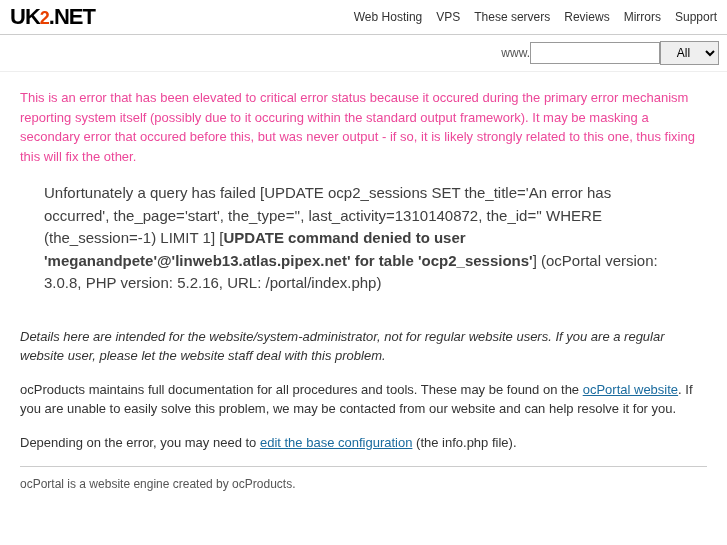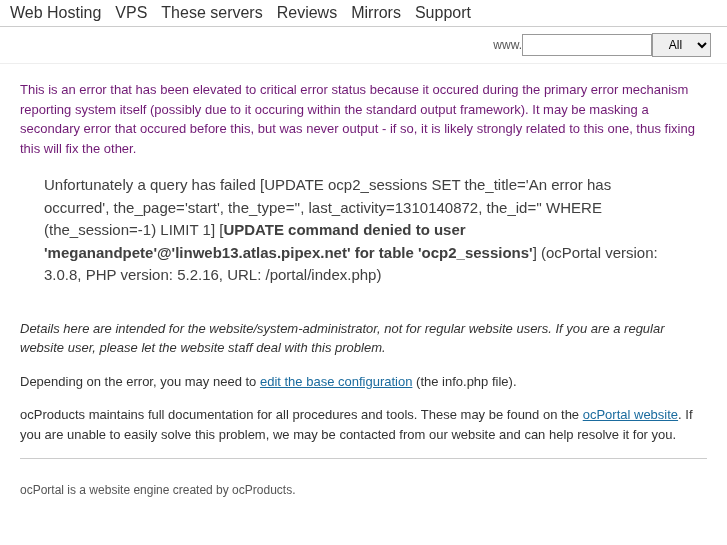--- a/index.html
+++ b/index.html
@@ -29,32 +29,32 @@
       color: #e84000;
       font-size: 18px;
     }
     #logo span.net {
       color: #000;
     }
     #nav {
       display: flex;
       align-items: center;
       gap: 14px;
-      font-size: 16px;
+      font-size: 12px;
       justify-content: space-between;
     }
     #nav a {
       color: #333;
       text-decoration: none;
     }
     #domain-bar {
       display: flex;
       align-items: center;
       justify-content: flex-end;
-      padding: 6px 16px;
+      padding: 6px 8px;
       gap: 0;
       border-bottom: 1px solid #eee;
       font-size: 12px;
     }
     #domain-bar label {
       font-size: 12px;
       color: #555;
     }
     #domain-input {
       width: 130px;
@@ -84,21 +84,21 @@
       font-size: 28px;
       font-weight: bold;
       color: #111;
       margin-bottom: 16px;
       font-family: Georgia, serif;
     }
     .intro-text {
       font-size: 13px;
       line-height: 1.5;
       margin-bottom: 16px;
-      color: #701a75;
+      color: #ec4899;
     }
     .error-block {
       margin: 0 40px 16px 24px;
       font-size: 15px;
       line-height: 1.5;
       color: #404040;
     }
     .error-block strong {
       font-weight: bold;
     }
@@ -121,27 +121,30 @@
       text-decoration: underline;
     }
     hr.footer-divider {
       border: none;
       border-top: 1px solid #ccc;
       margin: 10px 0 10px 0;
     }
     .footer-text {
       font-size: 12px;
       color: #555;
-      margin-top: 24px;
+      margin-top: 10px;
     }
   </style>
 </head>
 <body>
 
 <div id="header">
+  <div id="logo">
+    <span class="uk">UK</span><span class="two">2</span><span class="net">.NET</span>
+  </div>
   <div id="nav">
     <a href="#">Web Hosting</a>
     <a href="#">VPS</a>
     <a href="#">These servers</a>
     <a href="#">Reviews</a>
     <a href="#">Mirrors</a>
     <a href="#">Support</a>
   </div>
 </div>
 
@@ -161,23 +164,23 @@
 
   <p class="intro-text">This is an error that has been elevated to critical error status because it occured during the primary error mechanism reporting system itself (possibly due to it occuring within the standard output framework). It may be masking a secondary error that occured before this, but was never output - if so, it is likely strongly related to this one, thus fixing this will fix the other.</p>
 
   <div class="error-block">
     <span>Unfortunately a query has failed [UPDATE ocp2_sessions SET the_title='An error has occurred', the_page='start', the_type='', last_activity=1310140872, the_id='' WHERE (the_session=-1) LIMIT 1] [</span><strong>UPDATE command denied to user 'meganandpete'@'linweb13.atlas.pipex.net' for table 'ocp2_sessions'</strong><span>] (ocPortal version: 3.0.8, PHP version: 5.2.16, URL: /portal/index.php)</span>
   </div>
 
   <p class="italic-notice">Details here are intended for the website/system-administrator, not for regular website users. If you are a regular website user, please let the website staff deal with this problem.</p>
 
   <p class="normal-para">
-    <span>Depending on the error, you may need to </span><a href="#">edit the base configuration</a><span> (the info.php file).</span>
+    <span>ocProducts maintains full documentation for all procedures and tools. These may be found on the </span><a href="#">ocPortal website</a><span>. If you are unable to easily solve this problem, we may be contacted from our website and can help resolve it for you.</span>
   </p>
 
   <p class="normal-para">
-    <span>ocProducts maintains full documentation for all procedures and tools. These may be found on the </span><a href="#">ocPortal website</a><span>. If you are unable to easily solve this problem, we may be contacted from our website and can help resolve it for you.</span>
+    <span>Depending on the error, you may need to </span><a href="#">edit the base configuration</a><span> (the info.php file).</span>
   </p>
 
   <hr class="footer-divider">
 
   <p class="footer-text">ocPortal is a website engine created by ocProducts.</p>
 </div>
 
 </body></html>

